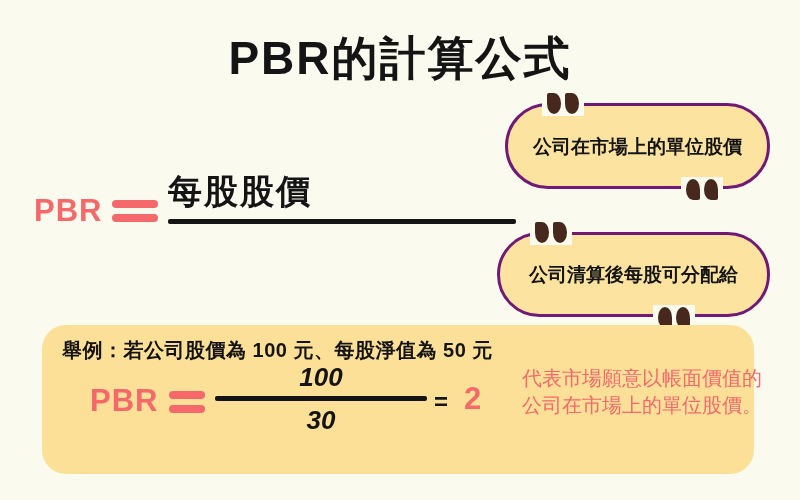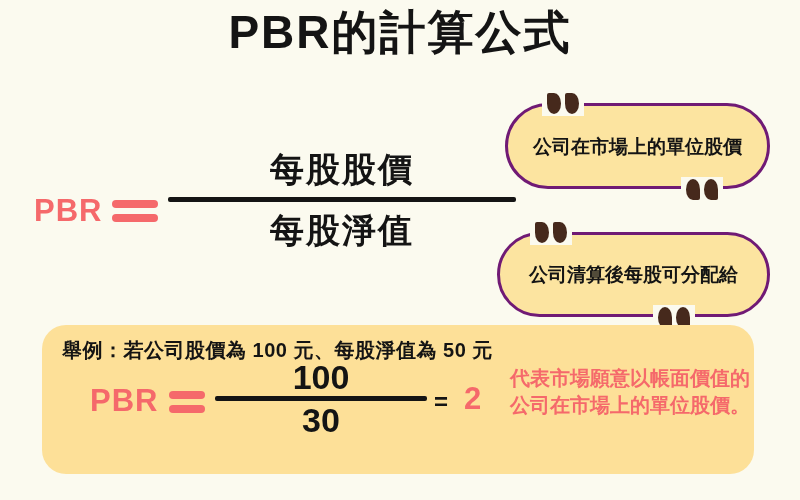--- a/index.html
+++ b/index.html
@@ -6,35 +6,35 @@
   body{
     width:800px;height:500px;
     background:#FBFAEF;
     font-family:"Liberation Sans","DejaVu Sans",sans-serif;
     overflow:hidden;
   }
   .canvas{position:relative;width:800px;height:500px;background:#FBFAEF;}
 
   
   .title{
-    position:absolute;top:2px;left:0;right:0;
+    position:absolute;top:28px;left:0;right:0;
     text-align:center;
     font-size:46px;font-weight:800;color:#141414;letter-spacing:2px;
   }
 
   
   .lhs-main{
     position:absolute;left:34px;top:193px;
     font-size:31px;font-weight:800;color:#F5696B;letter-spacing:1px;
   }
   .eq-main{position:absolute;left:112px;top:200px;}
   .eq-main .ebar{width:46px;height:8px;background:#F5696B;border-radius:5px;}
   .eq-main .ebar + .ebar{margin-top:6px;}
 
-  .fraction-main{position:absolute;left:168px;top:144px;width:348px;text-align:center;}
+  .fraction-main{position:absolute;left:168px;top:166px;width:348px;text-align:left;}
   .fraction-main .num,
   .fraction-main .den{font-size:34px;font-weight:800;color:#141414;line-height:50px;letter-spacing:2px;}
   .fraction-main .fbar{height:5px;background:#141414;border-radius:2px;margin:3px 0;}
 
   
   .bubble{
     position:absolute;
     background:#FCE4A0;
     border:3px solid #701a75;
     border-radius:44px;
@@ -75,54 +75,53 @@
   .lhs-ex{
     position:absolute;left:48px;top:58px;
     font-size:31px;font-weight:800;color:#F5696B;letter-spacing:1px;
   }
   .eq-ex{position:absolute;left:127px;top:66px;}
   .eq-ex .ebar{width:36px;height:8px;background:#F5696B;border-radius:5px;}
   .eq-ex .ebar + .ebar{margin-top:6px;}
 
   .fraction-ex{position:absolute;left:173px;top:38px;width:212px;text-align:center;}
   .fraction-ex .num,
-  .fraction-ex .den{font-size:34px;font-weight:800;color:#141414;line-height:28px;}
+  .fraction-ex .den{font-size:26px;font-weight:800;color:#141414;line-height:28px;font-style:italic;}
   .fraction-ex .fbar{height:5px;background:#141414;border-radius:2px;margin:5px 0;}
 
   .equals-ex{
     position:absolute;left:392px;top:63px;
     font-size:24px;font-weight:800;color:#141414;
   }
   .result-ex{
     position:absolute;left:422px;top:56px;
     font-size:31px;font-weight:800;color:#F5696B;
   }
   .note-ex{
-    position:absolute;left:468px;top:40px;width:250px;
-    font-size:20px;font-weight:700;color:#F5696B;line-height:27px;
+    position:absolute;left:480px;top:40px;width:250px;
+    font-size:20px;font-weight:400;color:#F5696B;line-height:27px;
   }
 </style>
 </head>
 <body>
 
 <div class="canvas">
 
   <div class="title">PBR的計算公式</div>
 
   <div class="lhs-main">PBR</div>
 
   <div class="eq-main">
     <div class="ebar"></div>
     <div class="ebar"></div>
   </div>
 
   <div class="fraction-main">
     <div class="num">每股股價</div>
     <div class="fbar"></div>
-    <div class="den">每股淨值</div>
   </div>
 
   <div class="bubble bubble-top">
     <span class="quote open q-top-open">
       <span class="mark"></span>
         <span class="mark"></span>
     </span>
     <span class="btxt">公司在市場上的單位股價</span>
     <span class="quote close q-top-close">
       <span class="mark"></span>

